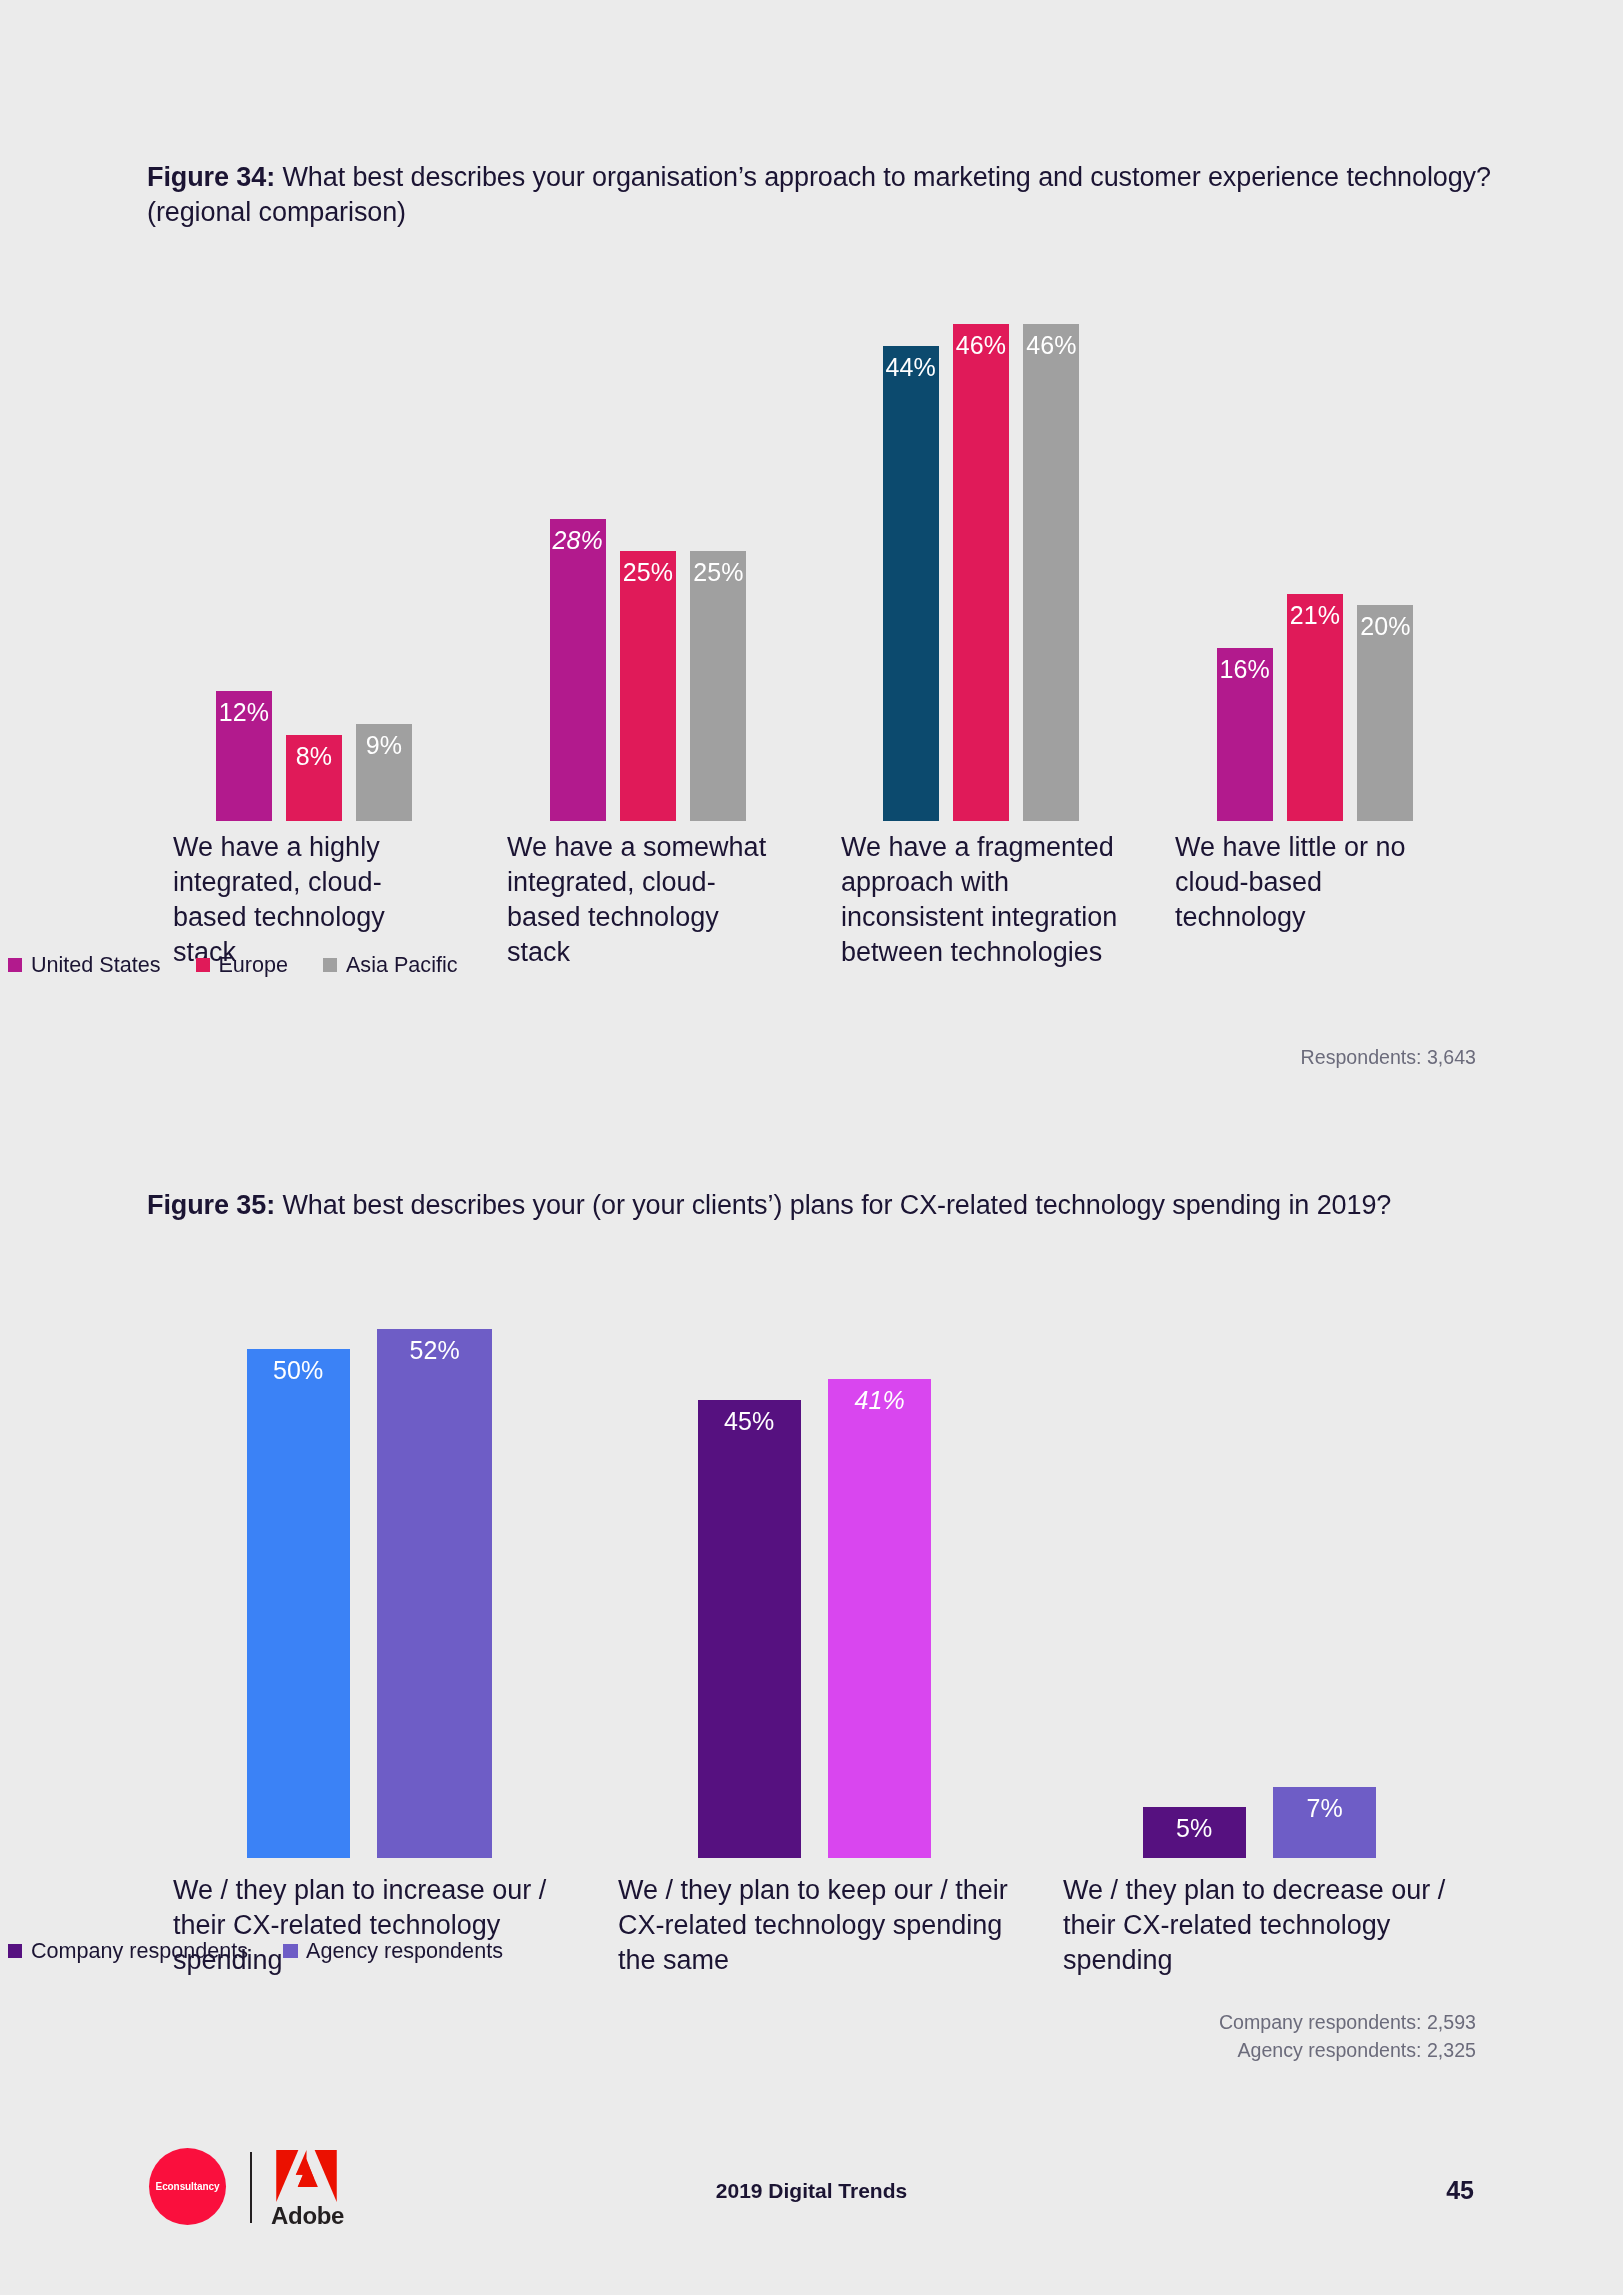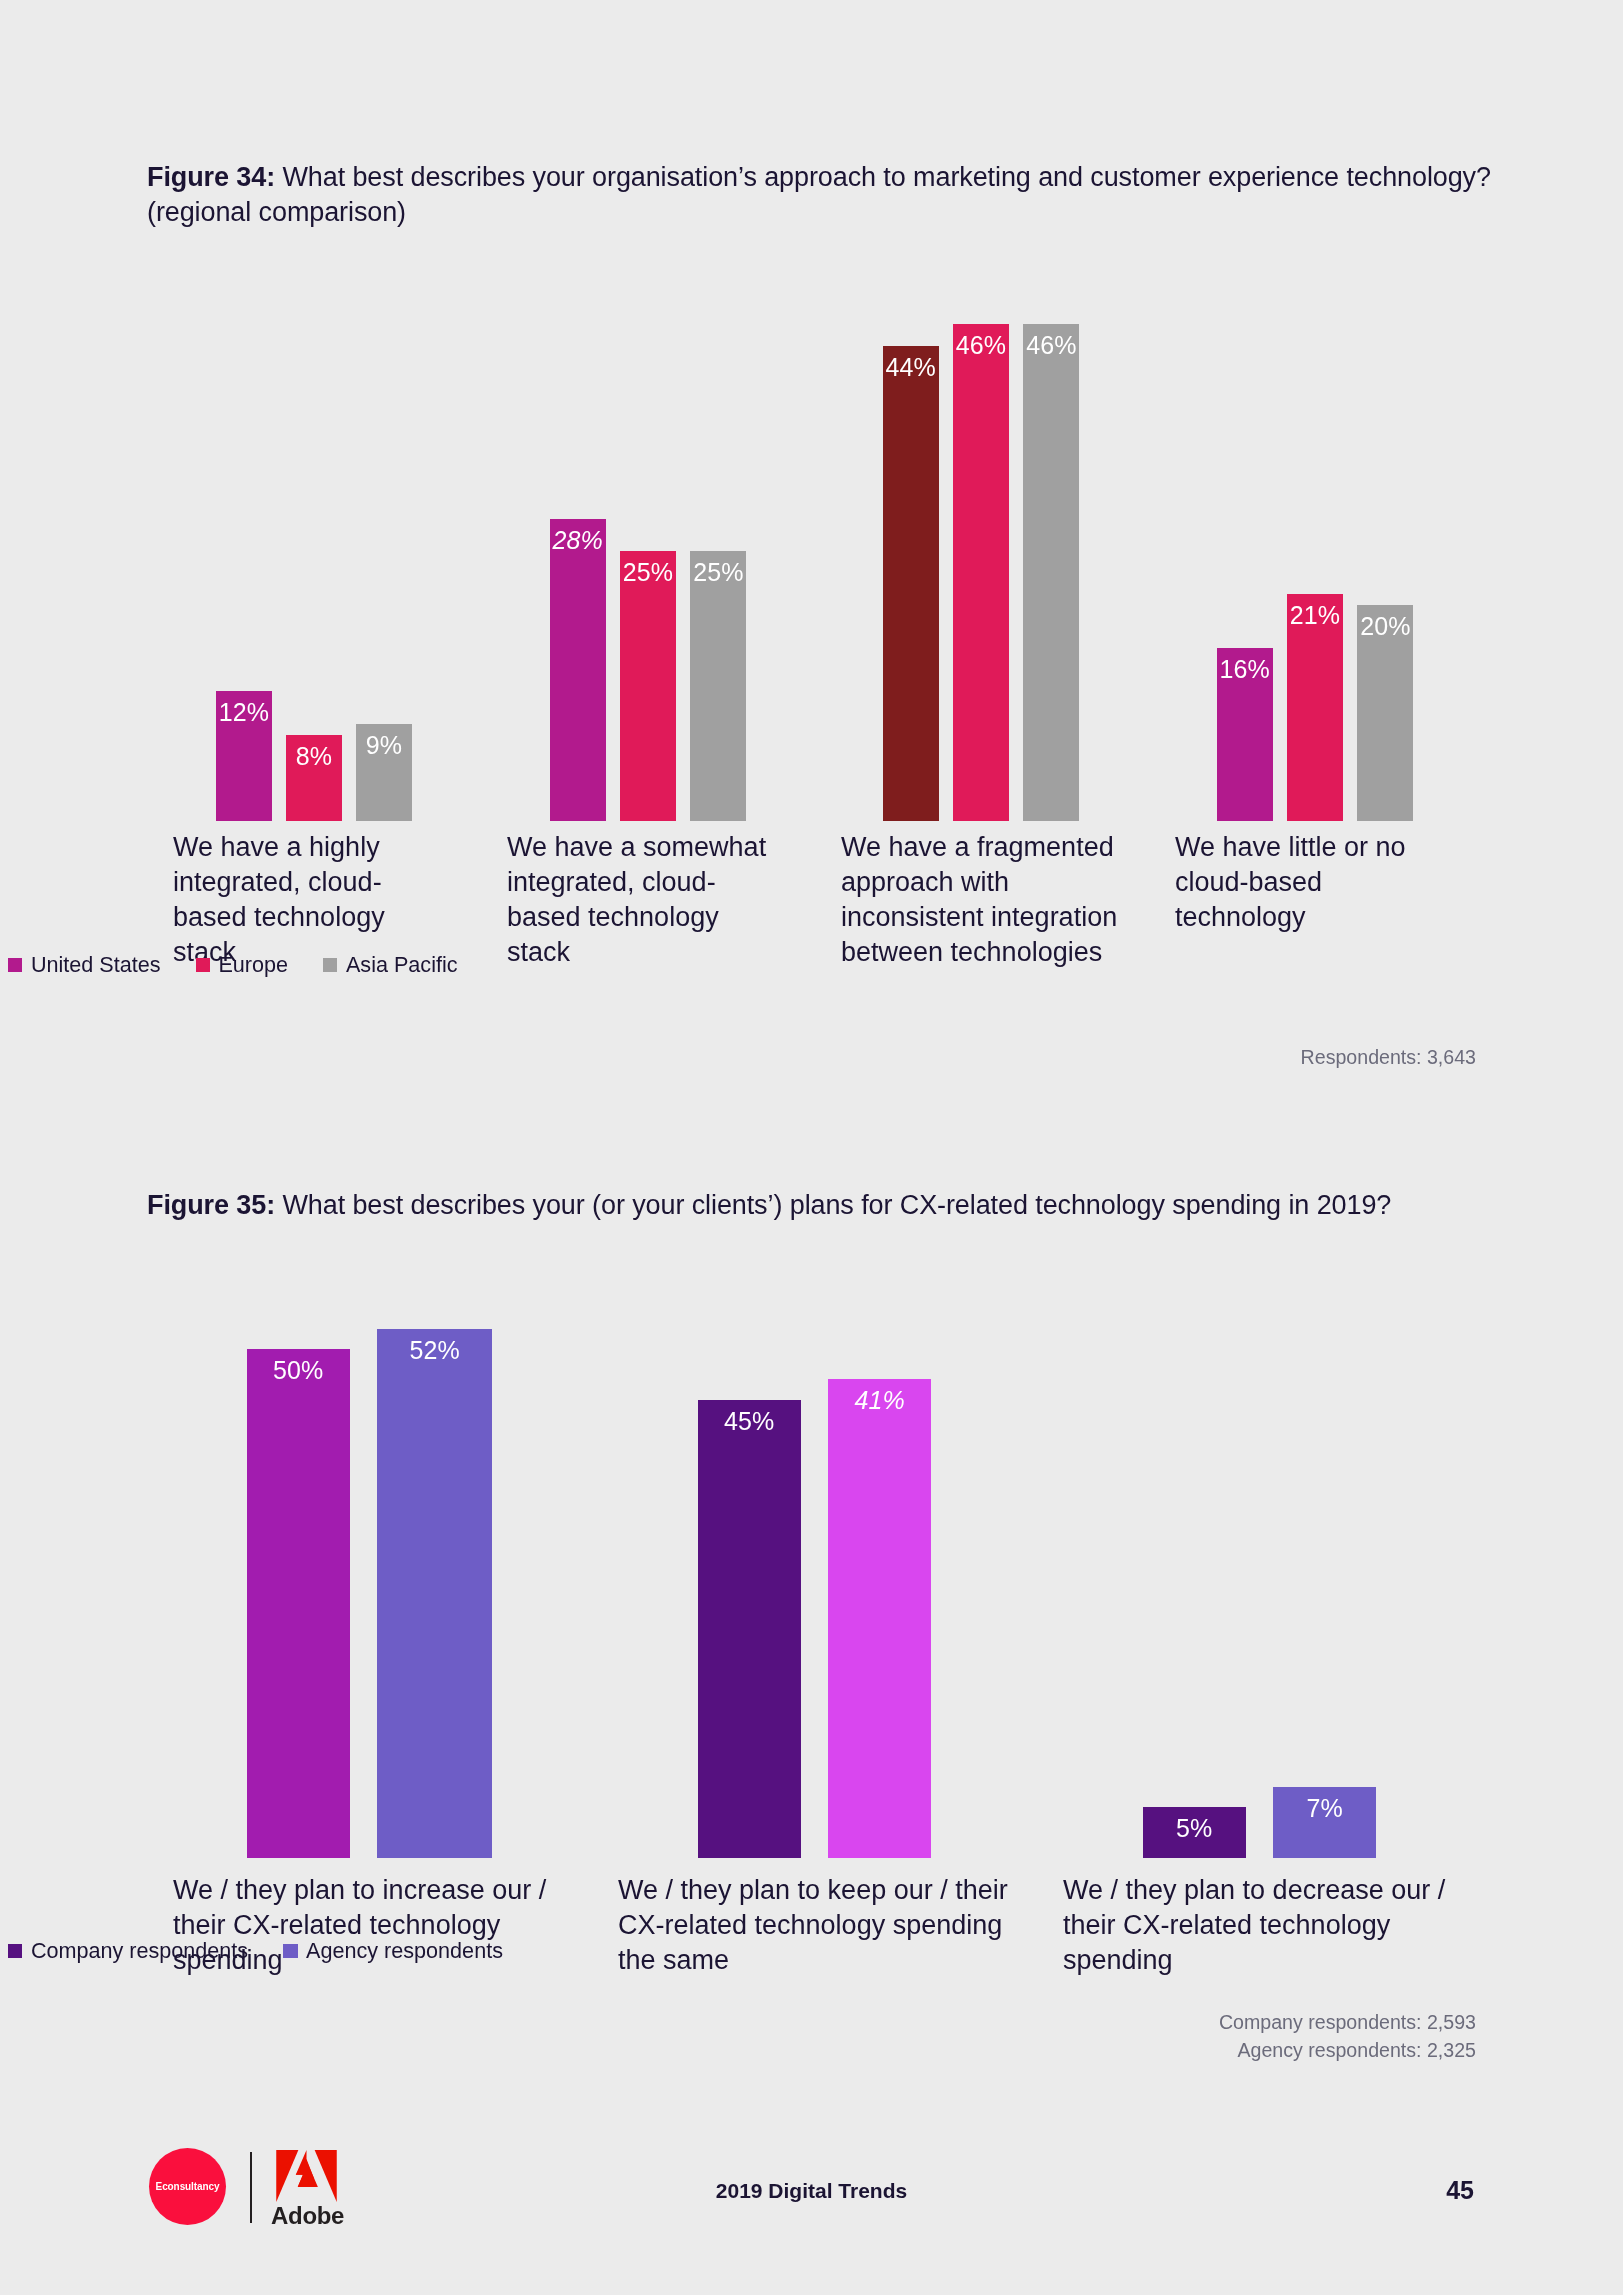--- a/index.html
+++ b/index.html
@@ -208,21 +208,21 @@
             <div class="bar" style="width: 56px; height: 270px; background: rgb(224, 26, 89);">
               <div class="bar-value">25%</div>
             </div>
             <div class="bar" style="width: 56px; height: 270px; background: rgb(160, 160, 160);">
               <div class="bar-value">25%</div>
             </div>
           </div>
         </div>
         <div class="group" style="left: 667px; width: 334px;">
           <div class="bars" style="gap: 14.4px;">
-            <div class="bar" style="width: 56px; height: 475px; background: #7f1d1d;">
+            <div class="bar" style="width: 56px; height: 475px; background: #0c4a6e;">
               <div class="bar-value">44%</div>
             </div>
             <div class="bar" style="width: 56px; height: 497px; background: rgb(224, 26, 89);">
               <div class="bar-value">46%</div>
             </div>
             <div class="bar" style="width: 56px; height: 497px; background: rgb(160, 160, 160);">
               <div class="bar-value">46%</div>
             </div>
           </div>
         </div>
@@ -264,21 +264,21 @@
   <div class="note" style="top:1044px;">Respondents: 3,643</div>
 
   <div class="fig-title" style="top:1188px;">
     <span class="lead">Figure 35:</span><span> What best describes your (or your clients’) plans for CX-related technology spending in 2019?</span>
   </div>
 
   <div class="chart" id="chart35" style="left:147px; top:1299px; width:1335px; height:559px;">
     <div class="plot" id="plot35" style="height:559px;">
         <div class="group" style="left: 0px; width: 445px;">
           <div class="bars" style="gap: 27.5px;">
-            <div class="bar" style="width: 103px; height: 509px; background: #a21caf;">
+            <div class="bar" style="width: 103px; height: 509px; background: #3b82f6;">
               <div class="bar-value">50%</div>
             </div>
             <div class="bar" style="width: 115px; height: 529px; background: rgb(110, 93, 198);">
               <div class="bar-value">52%</div>
             </div>
           </div>
         </div>
         <div class="group" style="left: 445px; width: 445px;">
           <div class="bars" style="gap: 27.5px;">
             <div class="bar" style="width: 103px; height: 458px; background: rgb(86, 17, 128);">

